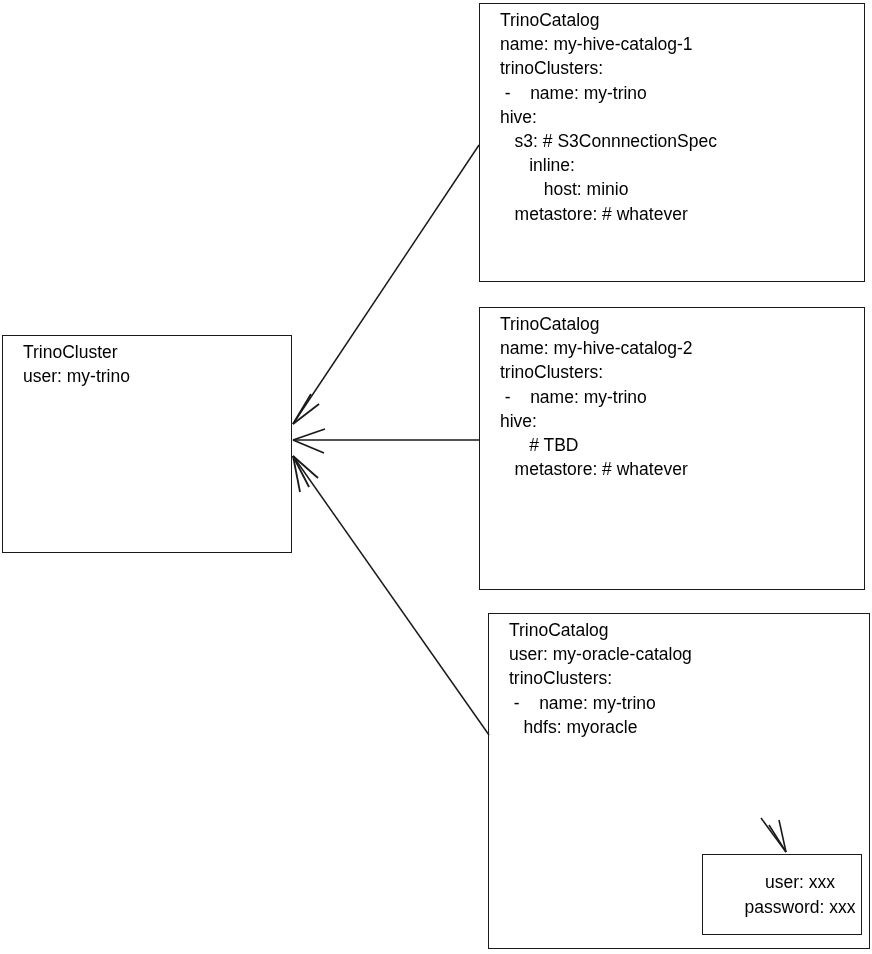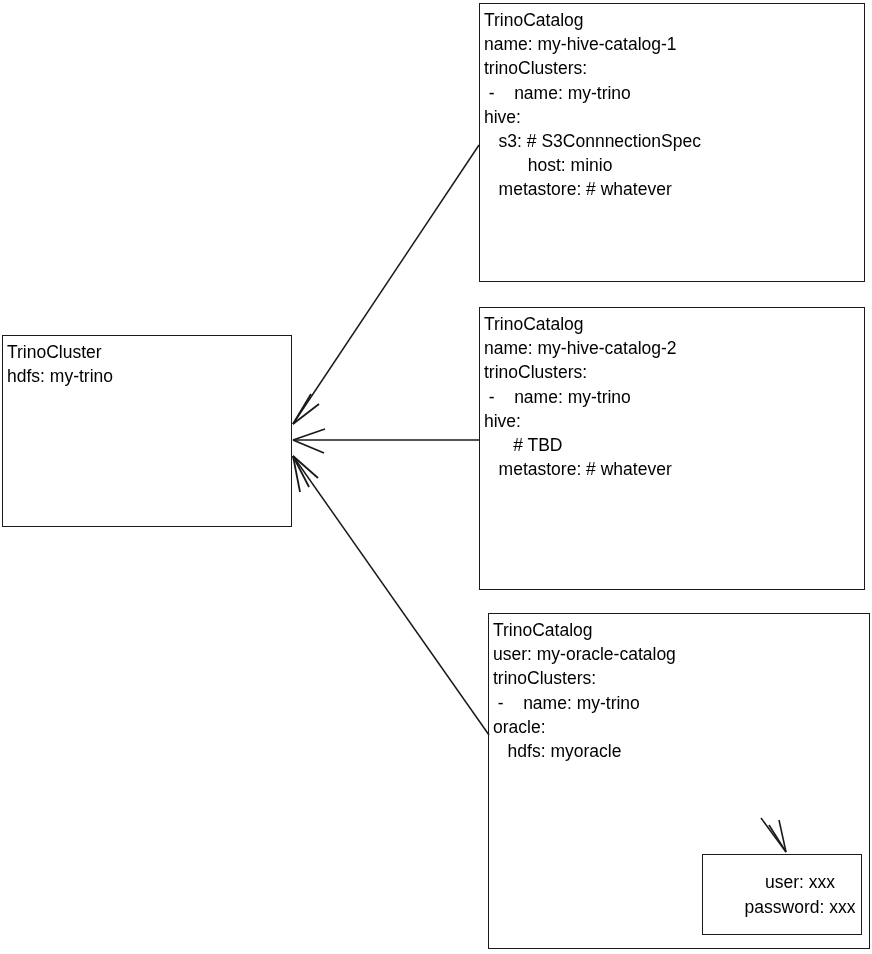--- a/index.html
+++ b/index.html
@@ -21,37 +21,37 @@
   }
   
   .node {
     position: absolute;
     box-sizing: border-box;
     background: #ffffff;
     border: 1.6px solid #1a1a1a;
   }
   .node .lines {
     position: absolute;
-    left: 4px;
+    left: 20px;
     top: 4px;
     right: 2px;
   }
   .line {
     font-size: 17.5px;
     line-height: 24.2px;
     white-space: pre;
     color: #000000;
     letter-spacing: 0px;
   }
   
   #cluster-box {
     left: 2px;
     top: 335px;
     width: 290px;
-    height: 192px;
+    height: 218px;
     text-decoration: underline;
   }
   
   #catalog-box-1 {
     left: 479px;
     top: 3px;
     width: 386px;
     height: 279px;
   }
   #catalog-box-2 {
@@ -96,32 +96,33 @@
   }
 </style>
 </head>
 <body>
 
 <div id="canvas">
 
   <div class="node" id="cluster-box">
     <div class="lines">
       <div class="line">TrinoCluster</div>
-      <div class="line">hdfs: my-trino</div>
+      <div class="line">user: my-trino</div>
     </div>
   </div>
 
   <div class="node" id="catalog-box-1">
     <div class="lines">
       <div class="line">TrinoCatalog</div>
       <div class="line">name: my-hive-catalog-1</div>
       <div class="line">trinoClusters:</div>
       <div class="line"> -    name: my-trino</div>
       <div class="line">hive:</div>
       <div class="line">   s3: # S3ConnnectionSpec</div>
+      <div class="line">      inline:</div>
       <div class="line">         host: minio</div>
       <div class="line">   metastore: # whatever</div>
     </div>
   </div>
 
   <div class="node" id="catalog-box-2">
     <div class="lines">
       <div class="line">TrinoCatalog</div>
       <div class="line">name: my-hive-catalog-2</div>
       <div class="line">trinoClusters:</div>
@@ -131,21 +132,20 @@
       <div class="line">   metastore: # whatever</div>
     </div>
   </div>
 
   <div class="node" id="catalog-box-3">
     <div class="lines">
       <div class="line">TrinoCatalog</div>
       <div class="line">user: my-oracle-catalog</div>
       <div class="line">trinoClusters:</div>
       <div class="line"> -    name: my-trino</div>
-      <div class="line">oracle:</div>
       <div class="line">   hdfs: myoracle</div>
     </div>
 
     <div id="secret-box">
       <div class="line">user: xxx</div>
       <div class="line">password: xxx</div>
     </div>
   </div>
 
   <svg id="connectors" viewBox="0 0 872 954" width="872" height="954" xmlns="http://www.w3.org/2000/svg">

